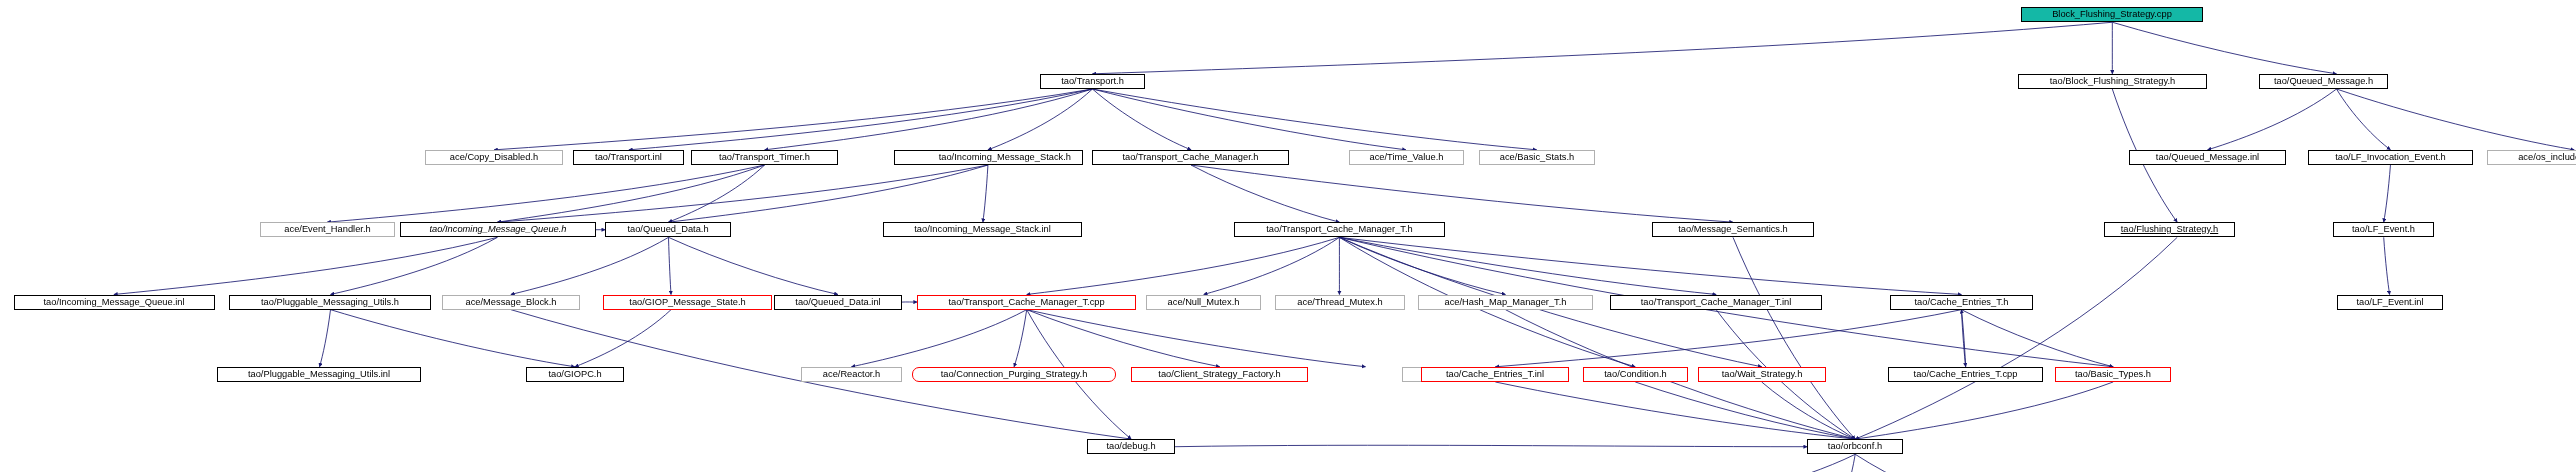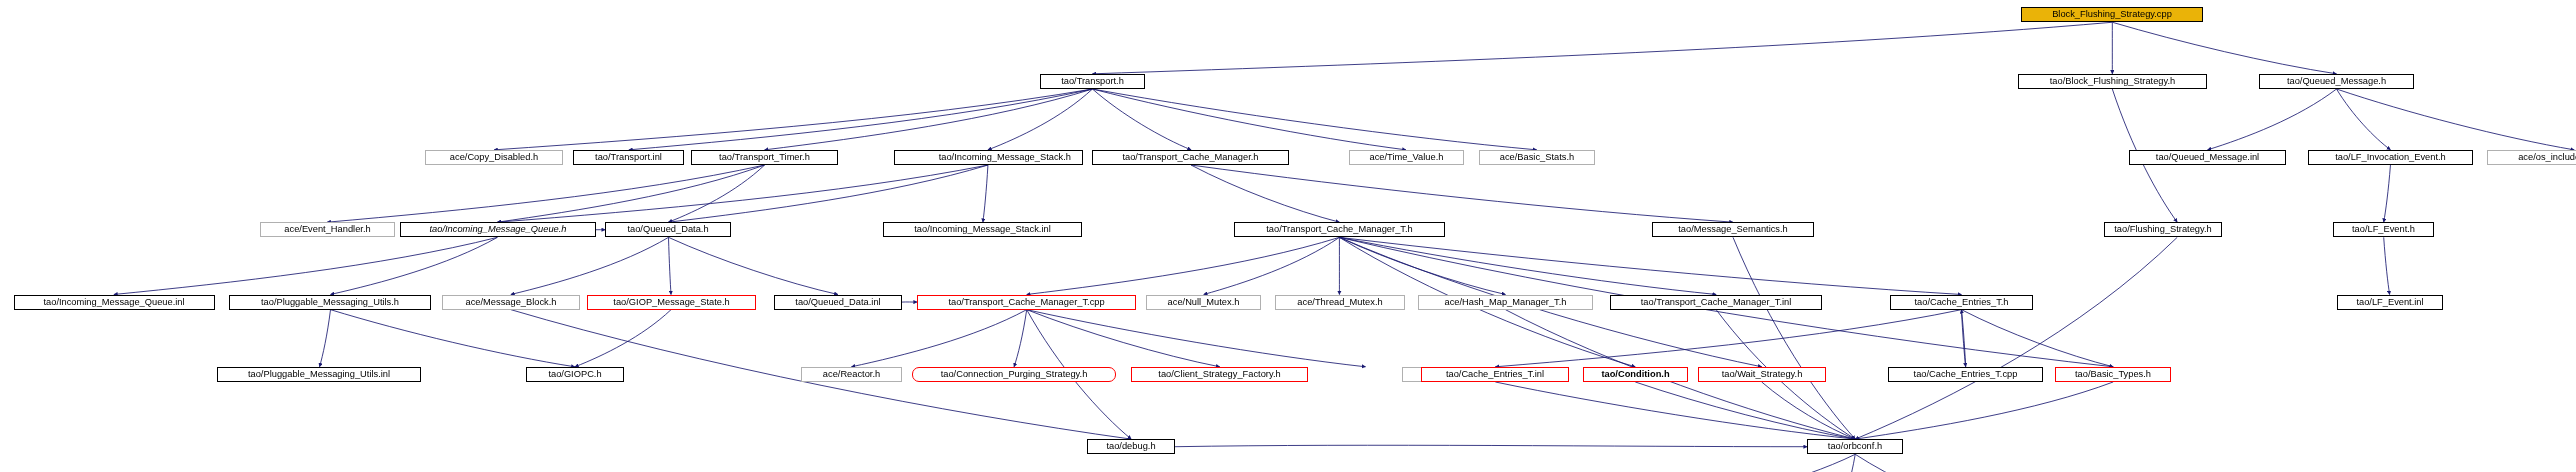--- a/index.html
+++ b/index.html
@@ -12,21 +12,21 @@
     display:flex;align-items:center;justify-content:center;
     background:#ffffff;
     border:0.8px solid #000000;
     font-size:9.3px;
     line-height:1;
     color:#000000;
     white-space:nowrap;
     height:15px;
     padding:0 3.4px;
   }
-  .node.root{background:#eab308;border:0.8px solid #000000;text-align:right;}
+  .node.root{background:#14b8a6;border:0.8px solid #000000;text-align:right;}
   .node.gray{border:0.8px solid #b0b0b0;color:#000000;}
   .node.red{border:0.8px solid #ff0000;}
 </style>
 </head>
 <body>
 
 <div id="graph">
   <svg id="edges" xmlns="http://www.w3.org/2000/svg" viewBox="0 0 3056 560" width="2576" height="472">
     <defs>
       <marker id="arrow" viewBox="0 0 10 10" refX="9" refY="5" markerWidth="5" markerHeight="5" orient="auto-start-reverse">
@@ -98,59 +98,59 @@
         <path d="M 2036 367.40000000000003 C 2085.5 434.045, 2151.5 490.28000000000003, 2201 521" fill="none" stroke="#191970" stroke-width="1" marker-end="url(#arrow)"></path>
         <path d="M 1786 367.40000000000003 C 1910.5 432.62000000000006, 2076.5 490.28000000000003, 2201 521" fill="none" stroke="#191970" stroke-width="1" marker-end="url(#arrow)"></path>
         <path d="M 1070 358.40000000000003 C 1075.4 358.13000000000005, 1082.6 358.40000000000003, 1088 358.40000000000003" fill="none" stroke="#191970" stroke-width="1" marker-end="url(#arrow)"></path>
         <path d="M 606 367.40000000000003 C 826.8 432.62000000000006, 1121.1999999999998 490.28000000000003, 1342 521" fill="none" stroke="#191970" stroke-width="1" marker-end="url(#arrow)"></path>
       </g>
   </svg>
   <div id="node-layer">
       <div class="node root" style="left: 2021px; top: 7px; width: 182px;">Block_Flushing_Strategy.cpp</div>
       <div class="node" style="left: 1040px; top: 74px; width: 105px;">tao/Transport.h</div>
       <div class="node" style="left: 2018px; top: 74px; width: 189px;">tao/Block_Flushing_Strategy.h</div>
-      <div class="node" style="left: 2259px; top: 74px; width: 155px;">tao/Queued_Message.h</div>
+      <div class="node" style="left: 2259px; top: 74px; width: 129px;">tao/Queued_Message.h</div>
       <div class="node gray" style="left: 425px; top: 150px; width: 138px;">ace/Copy_Disabled.h</div>
       <div class="node" style="left: 573px; top: 150px; width: 111px;">tao/Transport.inl</div>
       <div class="node" style="left: 691px; top: 150px; width: 147px;">tao/Transport_Timer.h</div>
       <div class="node" style="left: 894px; top: 150px; width: 189px; padding-left: 36px;">tao/Incoming_Message_Stack.h</div>
       <div class="node" style="left: 1092px; top: 150px; width: 197px;">tao/Transport_Cache_Manager.h</div>
       <div class="node gray" style="left: 1349px; top: 150px; width: 115px;">ace/Time_Value.h</div>
       <div class="node gray" style="left: 1479px; top: 150px; width: 116px;">ace/Basic_Stats.h</div>
       <div class="node" style="left: 2129px; top: 150px; width: 157px;">tao/Queued_Message.inl</div>
       <div class="node" style="left: 2308px; top: 150px; width: 165px;">tao/LF_Invocation_Event.h</div>
       <div class="node gray" style="left: 2487px; top: 150px; width: 175px;">ace/os_include/os_stddef.h</div>
       <div class="node gray" style="left: 260px; top: 222px; width: 135px;">ace/Event_Handler.h</div>
       <div class="node" style="left: 400px; top: 222px; width: 196px; font-style: italic;">tao/Incoming_Message_Queue.h</div>
       <div class="node" style="left: 605px; top: 222px; width: 126px;">tao/Queued_Data.h</div>
       <div class="node" style="left: 883px; top: 222px; width: 199px;">tao/Incoming_Message_Stack.inl</div>
       <div class="node" style="left: 1234px; top: 222px; width: 211px;">tao/Transport_Cache_Manager_T.h</div>
       <div class="node" style="left: 1652px; top: 222px; width: 162px;">tao/Message_Semantics.h</div>
-      <div class="node" style="left: 2104px; top: 222px; width: 118px;">tao/Flushing_Strategy.h</div>
+      <div class="node" style="left: 2104px; top: 222px; width: 131px; text-decoration: underline;">tao/Flushing_Strategy.h</div>
       <div class="node" style="left: 2333px; top: 222px; width: 101px;">tao/LF_Event.h</div>
       <div class="node" style="left: 13.5px; top: 295px; width: 201px;">tao/Incoming_Message_Queue.inl</div>
       <div class="node" style="left: 229px; top: 295px; width: 202px;">tao/Pluggable_Messaging_Utils.h</div>
       <div class="node gray" style="left: 442px; top: 295px; width: 138px;">ace/Message_Block.h</div>
-      <div class="node red" style="left: 587px; top: 295px; width: 169px;">tao/GIOP_Message_State.h</div>
+      <div class="node red" style="left: 603px; top: 295px; width: 169px;">tao/GIOP_Message_State.h</div>
       <div class="node" style="left: 774px; top: 295px; width: 128px;">tao/Queued_Data.inl</div>
       <div class="node red" style="left: 917px; top: 295px; width: 219px;">tao/Transport_Cache_Manager_T.cpp</div>
       <div class="node gray" style="left: 1146px; top: 295px; width: 115px;">ace/Null_Mutex.h</div>
       <div class="node gray" style="left: 1275px; top: 295px; width: 130px;">ace/Thread_Mutex.h</div>
       <div class="node gray" style="left: 1418px; top: 295px; width: 175px;">ace/Hash_Map_Manager_T.h</div>
       <div class="node" style="left: 1610px; top: 295px; width: 212px;">tao/Transport_Cache_Manager_T.inl</div>
       <div class="node" style="left: 1890px; top: 295px; width: 143px;">tao/Cache_Entries_T.h</div>
       <div class="node" style="left: 2337px; top: 295px; width: 106px;">tao/LF_Event.inl</div>
       <div class="node" style="left: 217px; top: 367px; width: 204px;">tao/Pluggable_Messaging_Utils.inl</div>
       <div class="node" style="left: 526px; top: 367px; width: 98px;">tao/GIOPC.h</div>
       <div class="node gray" style="left: 801px; top: 367px; width: 101px;">ace/Reactor.h</div>
       <div class="node red" style="left: 912px; top: 367px; width: 204px; border-radius: 7px;">tao/Connection_Purging_Strategy.h</div>
       <div class="node red" style="left: 1131px; top: 367px; width: 177px;">tao/Client_Strategy_Factory.h</div>
       <div class="node gray" style="left: 1402px; top: 367px; width: 84px;">ace/ACE.h</div>
       <div class="node red" style="left: 1421px; top: 367px; width: 148px;">tao/Cache_Entries_T.inl</div>
-      <div class="node red" style="left: 1583px; top: 367px; width: 105px; font-weight: bold;">tao/Condition.h</div>
+      <div class="node red" style="left: 1583px; top: 367px; width: 105px;">tao/Condition.h</div>
       <div class="node red" style="left: 1698px; top: 367px; width: 128px;">tao/Wait_Strategy.h</div>
       <div class="node" style="left: 1888px; top: 367px; width: 155px;">tao/Cache_Entries_T.cpp</div>
       <div class="node red" style="left: 2055px; top: 367px; width: 116px;">tao/Basic_Types.h</div>
       <div class="node" style="left: 1087px; top: 439px; width: 88px;">tao/debug.h</div>
       <div class="node" style="left: 1807px; top: 439px; width: 96px;">tao/orbconf.h</div>
     </div>
 </div>
 
 
 </body></html>

